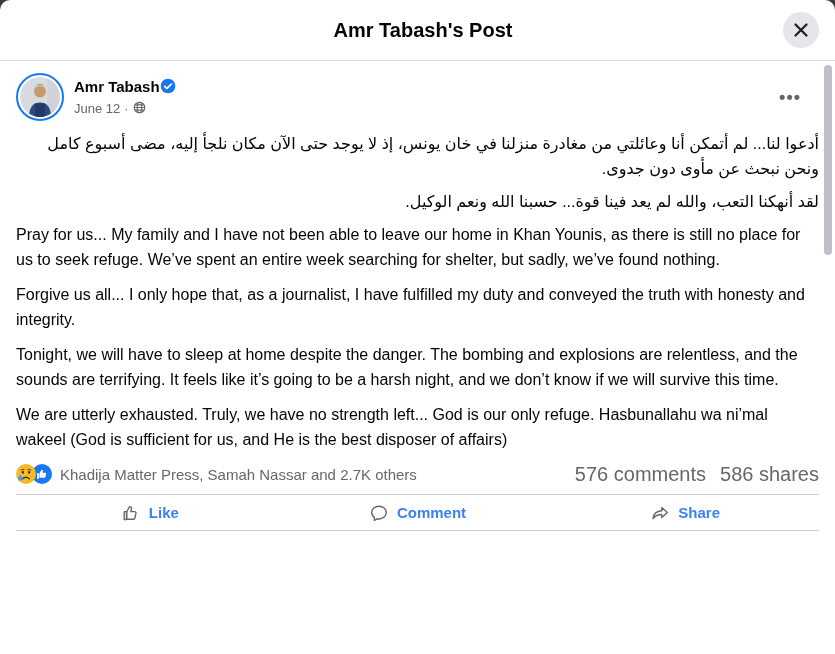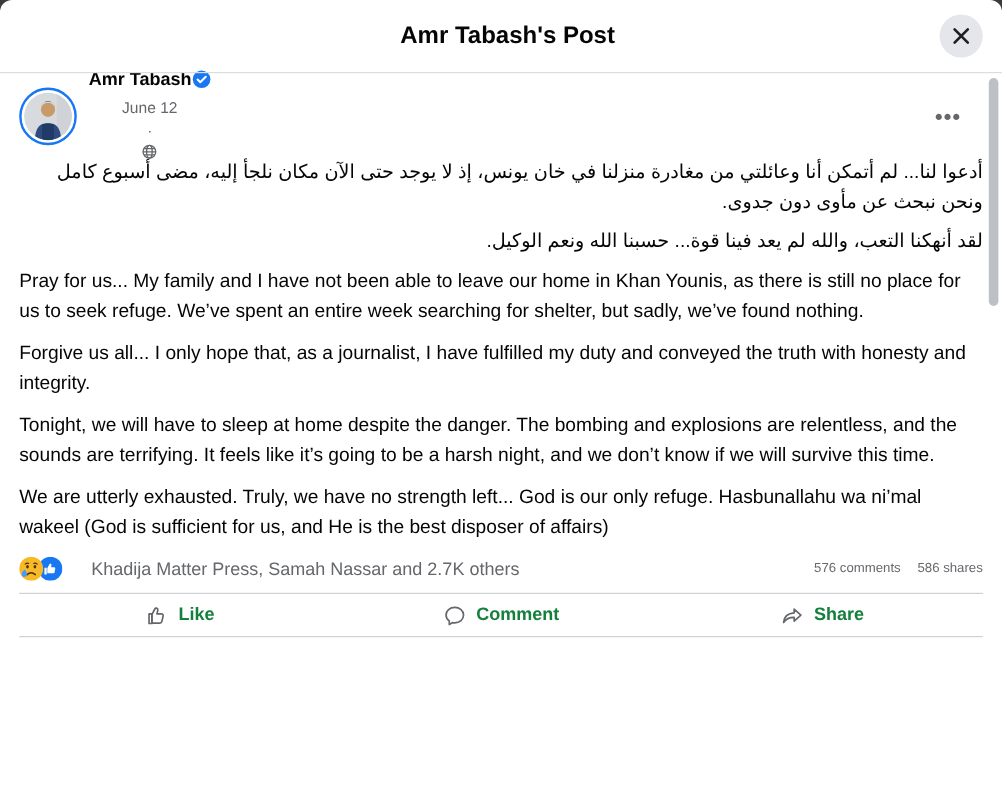--- a/index.html
+++ b/index.html
@@ -16,45 +16,45 @@
   
   .scrollbar{position:absolute;right:3px;top:65px;width:8px;height:190px;background:#bdc1c6;border-radius:4px;}
   
   .post-header{display:flex;align-items:center;margin:12px 16px 0 16px;height:48px;}
   .avatar-ring{width:48px;height:48px;box-sizing:border-box;border:2px solid #1877f2;border-radius:50%;
     padding:2px;flex:0 0 auto;cursor:pointer;}
   .avatar-ring svg{display:block;border-radius:50%;}
   .post-meta{margin-left:10px;display:flex;flex-direction:column;justify-content:center;gap:3px;}
   .name-row{display:flex;align-items:flex-start;gap:0;}
   .author-name{font-size:15px;font-weight:700;color:#050505;cursor:pointer;}
-  .date-row{display:flex;align-items:center;gap:4px;font-size:13px;color:#65676b;flex-direction:column;}
+  .date-row{display:flex;align-items:center;gap:4px;font-size:13px;color:#65676b;}
   .more-btn{margin-left:auto;margin-right:12px;border:none;background:transparent;color:#65676b;
     font-size:18px;font-weight:700;letter-spacing:1px;cursor:pointer;line-height:1;padding:6px;}
   
   .post-body{margin:10px 16px 0 16px;font-size:16px;color:#050505;}
   .post-body p{margin:0 0 8px 0;line-height:25px;}
   .post-body p.ar{direction:rtl;text-align:right;}
   .post-body p.en{direction:ltr;text-align:left;margin-bottom:10px;}
   .post-body p:last-child{margin-bottom:0;}
   
   .stats-row{display:flex;align-items:center;justify-content:space-between;margin:8px 16px 0 16px;height:28px;}
   .reactions{display:flex;align-items:center;cursor:pointer;}
   .reaction-icons{display:flex;align-items:center;}
   .reaction-icons .r{width:20px;height:20px;border-radius:50%;}
   .reaction-icons .r + .r{margin-left:-4px;}
   .r-sad{position:relative;z-index:2;}
   .r-like{z-index:1;}
-  .reactors-text{margin-left:24px;font-size:15px;color:#65676b;}
-  .counts{display:flex;gap:14px;font-size:11px;color:#65676b;}
+  .reactors-text{margin-left:8px;font-size:15px;color:#65676b;}
+  .counts{display:flex;gap:14px;font-size:20px;color:#65676b;}
   .counts span{cursor:pointer;}
   
   .action-bar{display:flex;align-items:stretch;margin:6px 16px 0 16px;border-top:1px solid #ced0d4;
     border-bottom:1px solid #ced0d4;height:37px;box-sizing:border-box;}
   .action-btn{flex:1;display:flex;align-items:center;justify-content:center;gap:8px;border:none;
-    background:transparent;color:#15803d;font-size:15px;font-weight:700;cursor:pointer;
+    background:transparent;color:#3b82f6;font-size:15px;font-weight:700;cursor:pointer;
     font-family:"Liberation Sans","DejaVu Sans",sans-serif;border-radius:4px;margin:2px;}
   .action-btn svg{display:block;}
 </style>
 </head>
 <body>
 
 <div class="modal">
 
   <div class="modal-header">
     <div class="modal-title">Amr Tabash's Post</div>

